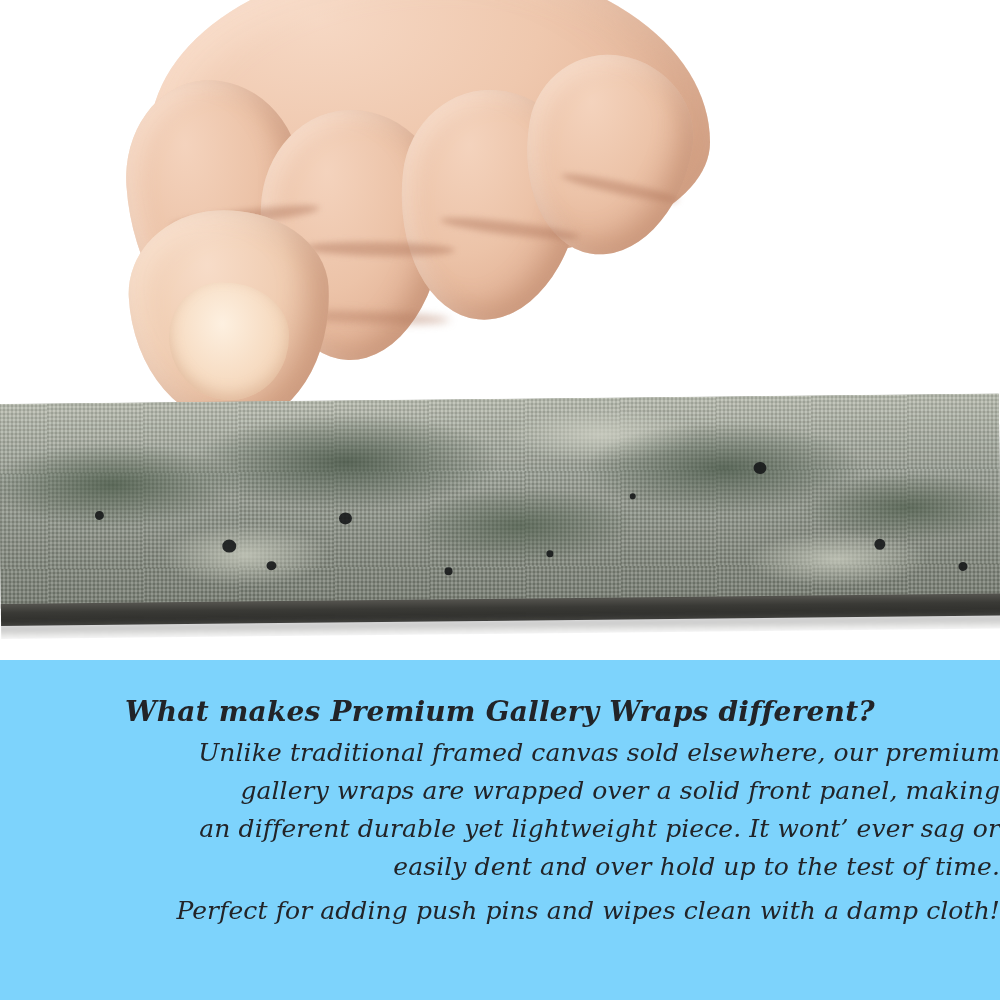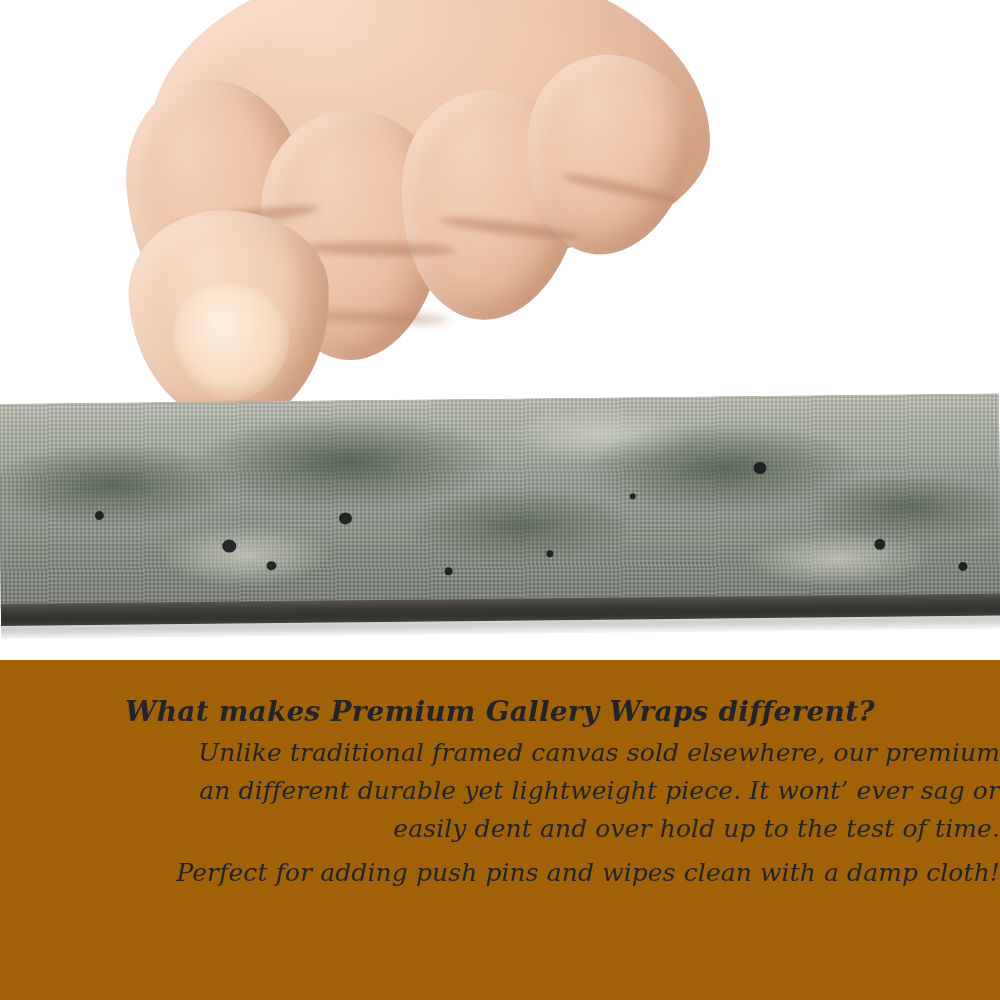--- a/index.html
+++ b/index.html
@@ -4,21 +4,21 @@
 <style>
   html, body {
     margin: 0;
     padding: 0;
     background: #ffffff;
   }
   #page {
     position: relative;
     width: 1000px;
     height: 1000px;
-    background: #a16207;
+    background: #7dd3fc;
     overflow: hidden;
     font-family: "DejaVu Sans", sans-serif;
   }
 
   
   .photo {
     position: absolute;
     left: 0;
     top: 0;
     width: 1000px;
@@ -217,18 +217,19 @@
       </div>
       <div class="wrap-edge"></div>
       <div class="wrap-shadow"></div>
     </div>
 
   </div>
 
   <div class="caption">
     <div class="caption-title">What makes Premium Gallery Wraps different?</div>
     <div class="caption-line">Unlike traditional framed canvas sold elsewhere, our premium</div>
+    <div class="caption-line">gallery wraps are wrapped over a solid front panel, making</div>
     <div class="caption-line">an different durable yet lightweight piece. It wont’ ever sag or</div>
     <div class="caption-line">easily dent and over hold up to the test of time.</div>
     <div class="caption-line last">Perfect for adding push pins and wipes clean with a damp cloth!</div>
   </div>
 
 </div>
 
 </body></html>

